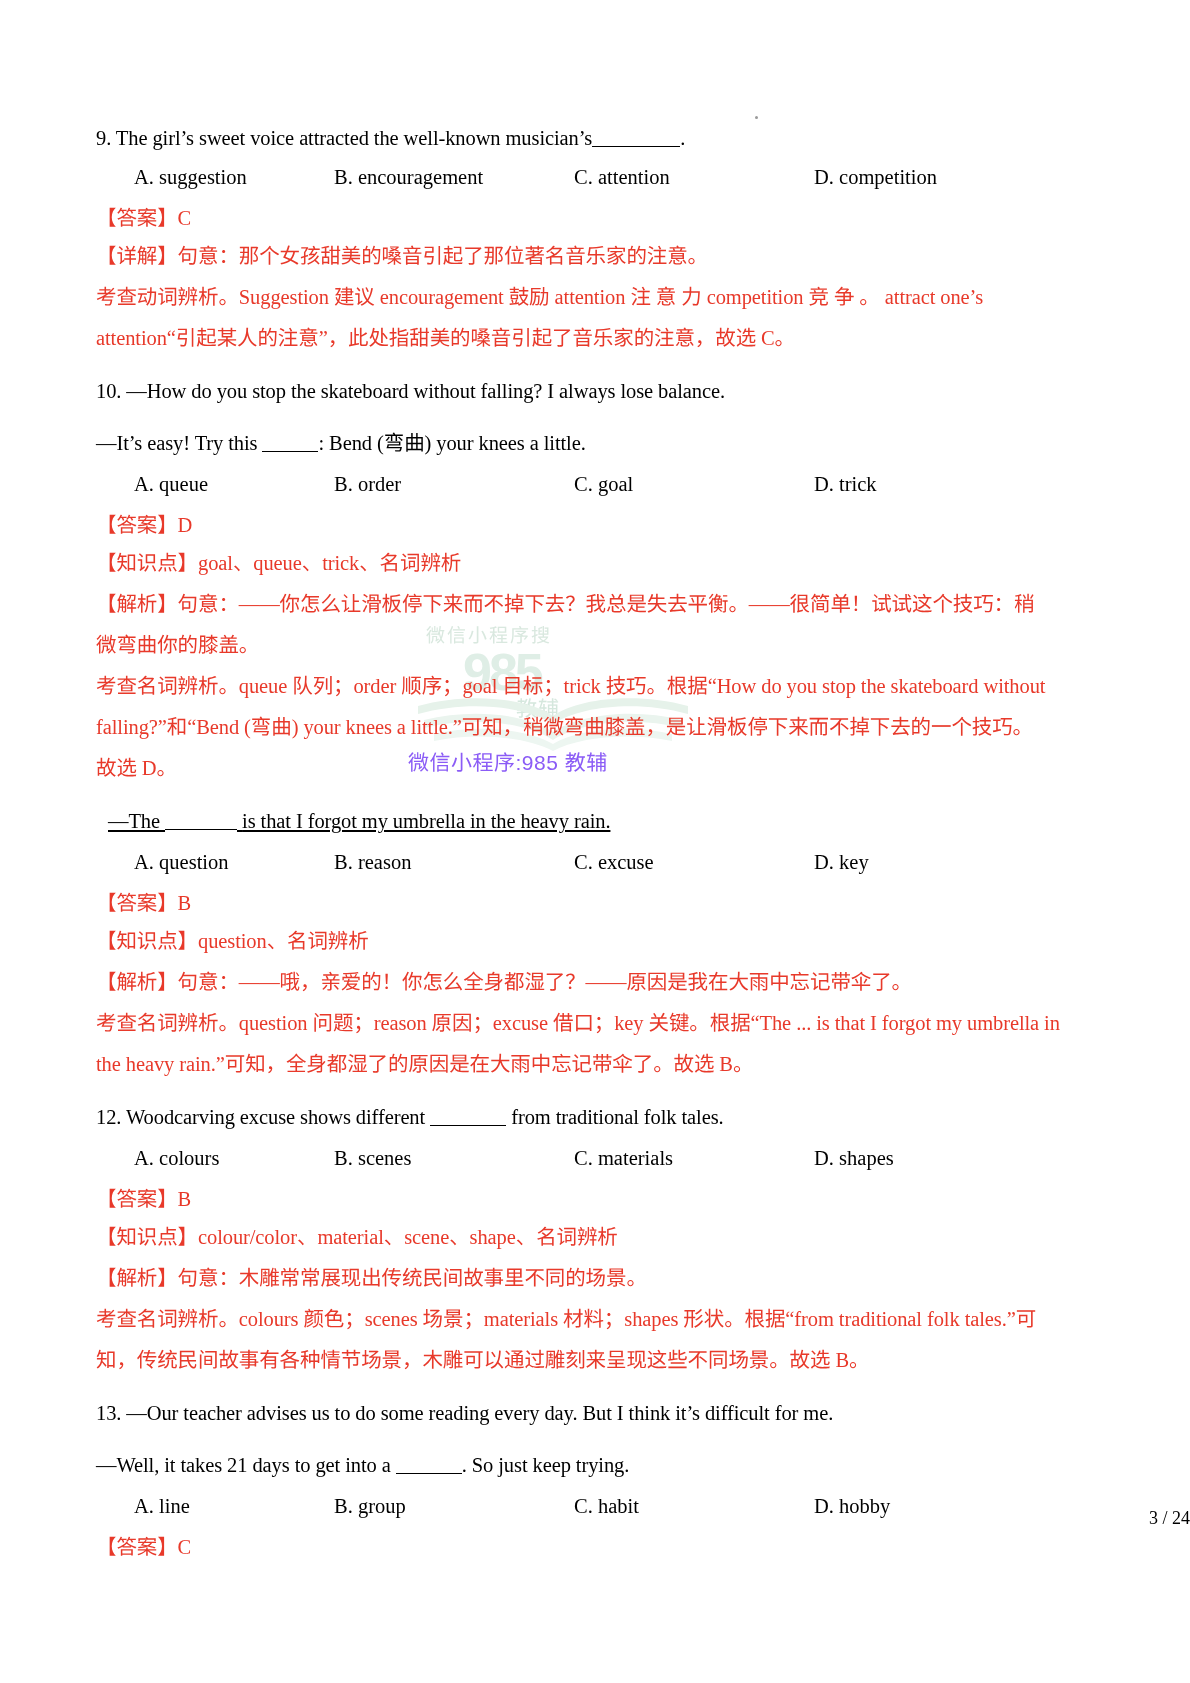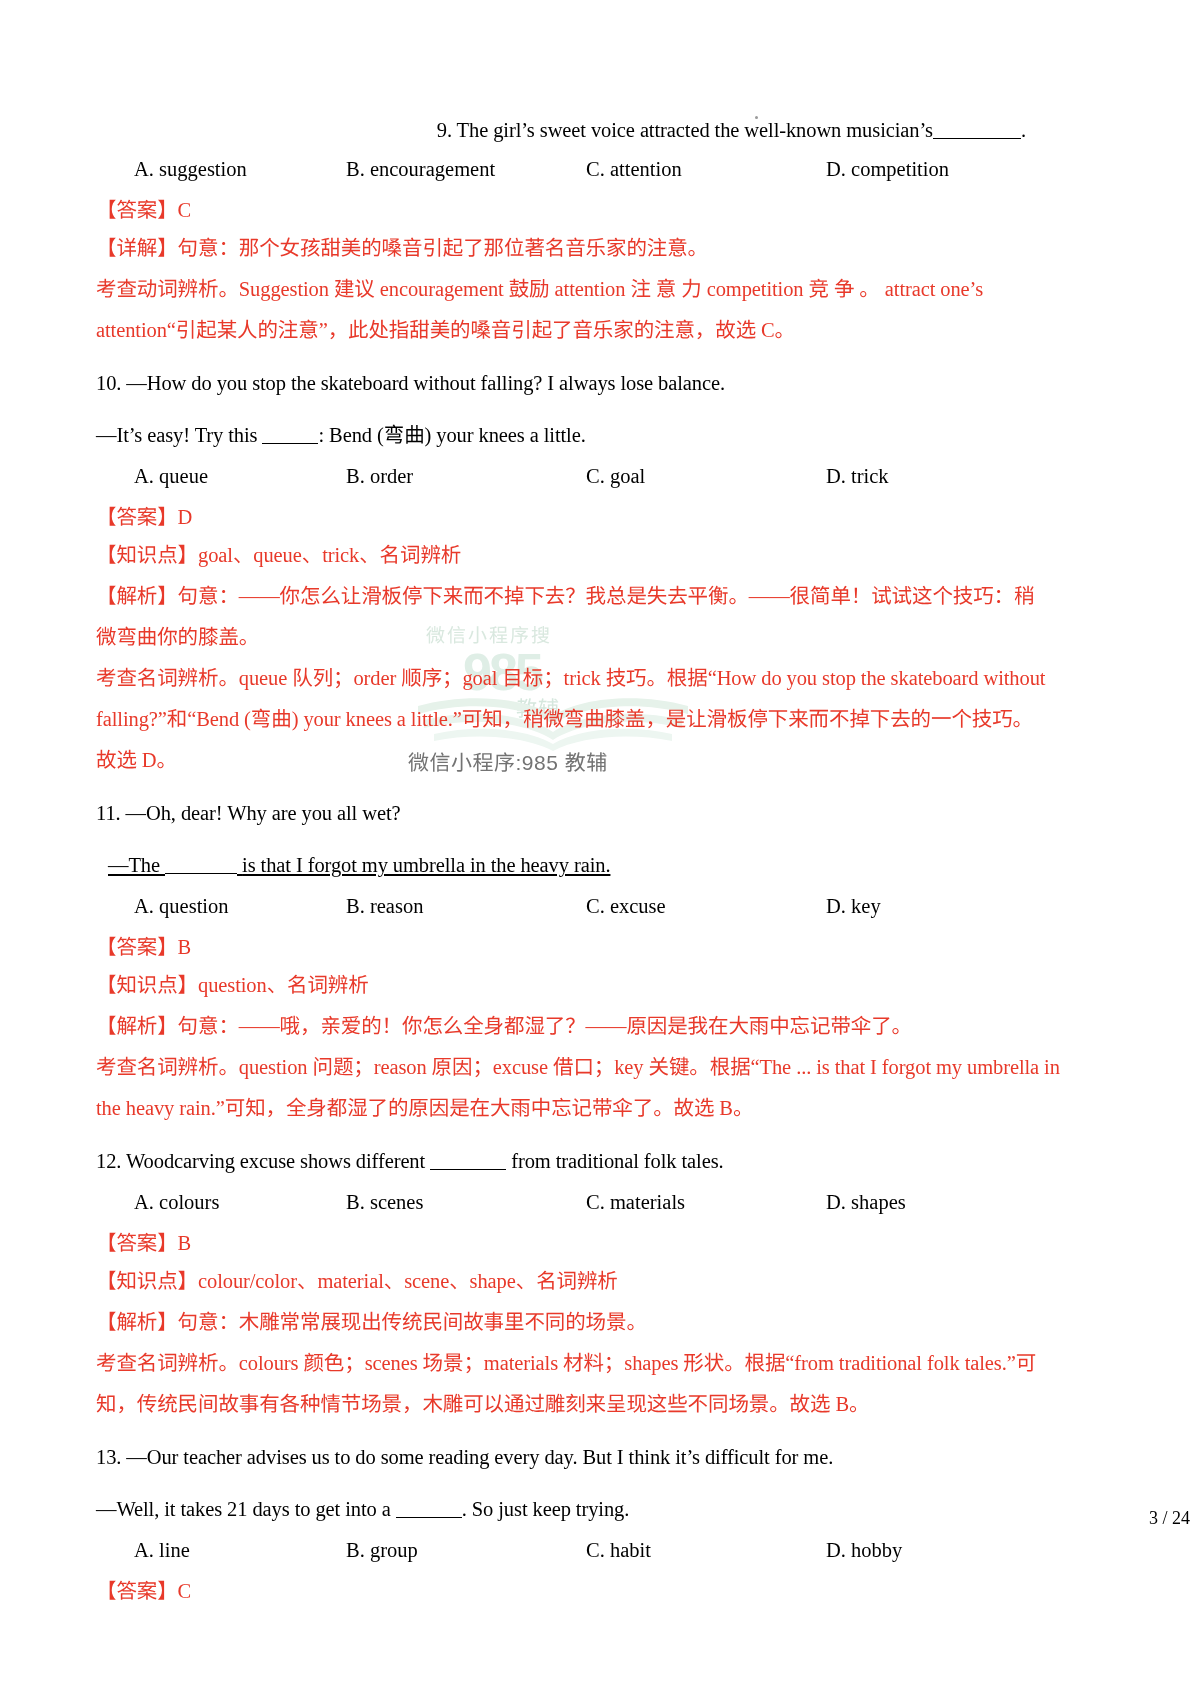--- a/index.html
+++ b/index.html
@@ -33,40 +33,40 @@
     letter-spacing: -0.1px;
   }
   .blk {          
     color: #000000;
   }
   .red {          
     color: #e8392a;
   }
 
   
-  .q-line      { margin-top: 0px;  height: 38px; text-align: right; }
+  .q-line      { margin-top: 8px;  height: 38px; }
   .q-line2     { margin-top: 12px;  height: 40px; }
   .opt-line    { height: 42px; }
   .ans-line    { height: 38px; }
   .exp-line    { height: 41px; }
 
   
   .options {
     display: flex;
     font-size: 20.5px;
     color: #000;
     padding-left: 38px;
     box-sizing: border-box;
     width: 100%;
   }
   .options .opt {
     white-space: nowrap;
   }
   .opt-a { width: 200px; }
-  .opt-b { width: 240px; margin-left: 12px; }
+  .opt-b { width: 240px; }
   .opt-c { width: 240px; }
   .opt-d { width: 200px; }
 
   
   .blank {
     display: inline-block;
     border-bottom: 1.6px solid #000;
     vertical-align: -2px;
     height: 14px;
   }
@@ -134,21 +134,21 @@
     top: 74px;
     left: 0px;
     width: 290px;
     height: 60px;
   }
   .watermark .wm-bottom {
     position: absolute;
     top: 126px;
     left: 0px;
     font-size: 21px;
-    color: #737373;
+    color: #8b5cf6;
     letter-spacing: 0.5px;
     font-family: "Liberation Sans", sans-serif;
     white-space: nowrap;
   }
 
   
   .footer {
     position: absolute;
     left: 0;
     top: 1508px;
@@ -240,24 +240,20 @@
 
     <div class="ln exp-line">
       <span class="tag">【解析】</span><span class="red">句意：</span><span class="red">——你怎么让滑板停下来而不掉下去？我总是失去平衡。——很简单！试试这个技巧：稍</span>
     </div>
     <div class="ln red-wide exp-line">微弯曲你的膝盖。</div>
 
     <div class="ln red-wide exp-line">考查名词辨析。queue 队列；order 顺序；goal 目标；trick 技巧。根据“How do you stop the skateboard without</div>
     <div class="ln red-wide exp-line">falling?”和“Bend (弯曲) your knees a little.”可知，稍微弯曲膝盖，是让滑板停下来而不掉下去的一个技巧。</div>
     <div class="ln red-wide exp-line">故选 D。</div>
 
-    <div class="ln blk q-line2">
-      <span>11.</span>
-      <span>—Oh, dear! Why are you all wet?</span>
-    </div>
     <div class="ln blk q-line2" style="padding-left:12px;text-decoration:underline;">
       <span>—The</span>
       <span class="blank blank-w3"></span>
       <span>is that I forgot my umbrella in the heavy rain.</span>
     </div>
 
     <div class="options opt-line">
       <span class="opt opt-a">A. question</span>
       <span class="opt opt-b">B. reason</span>
       <span class="opt opt-c">C. excuse</span>

